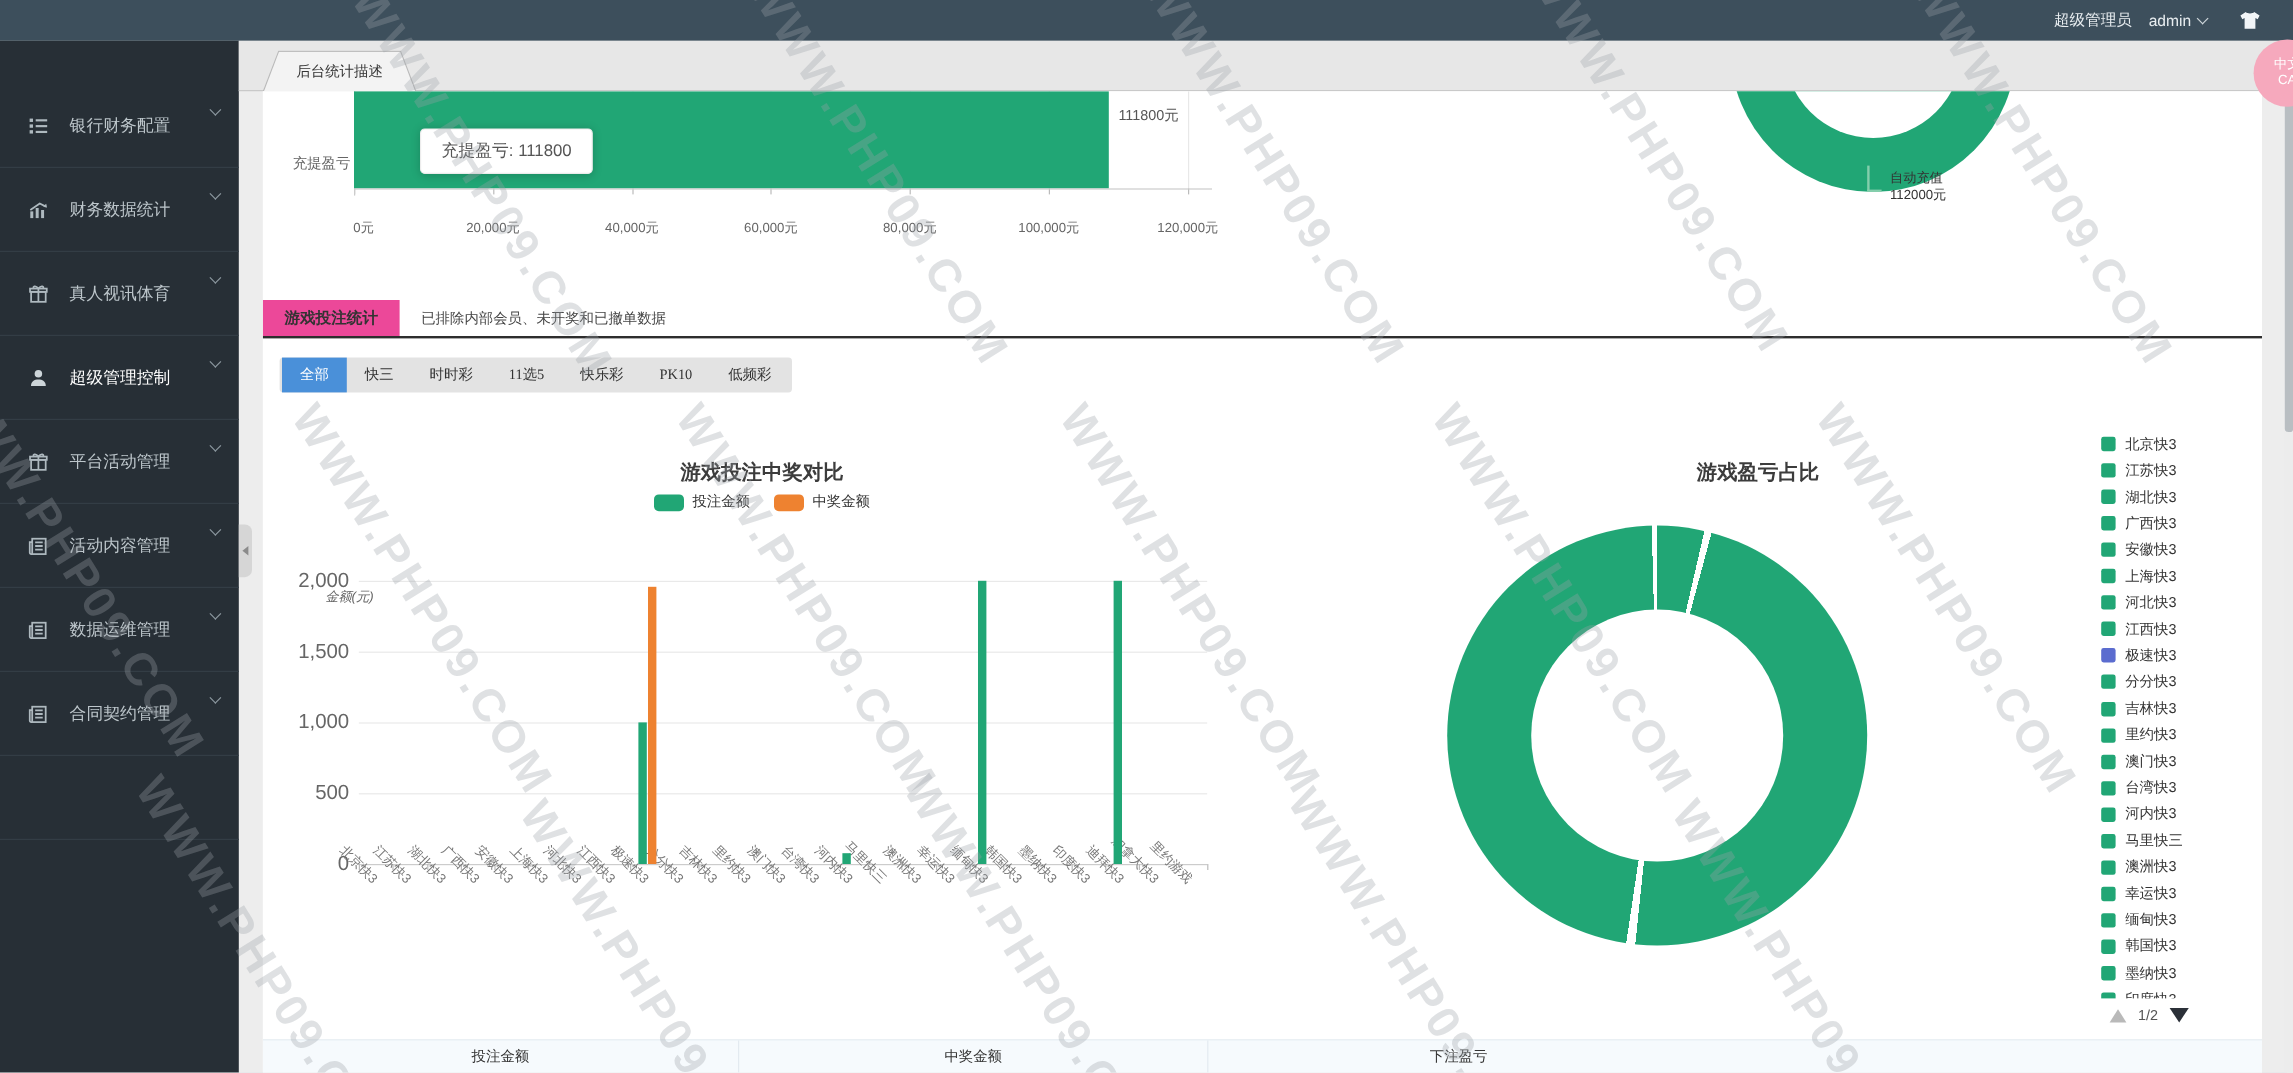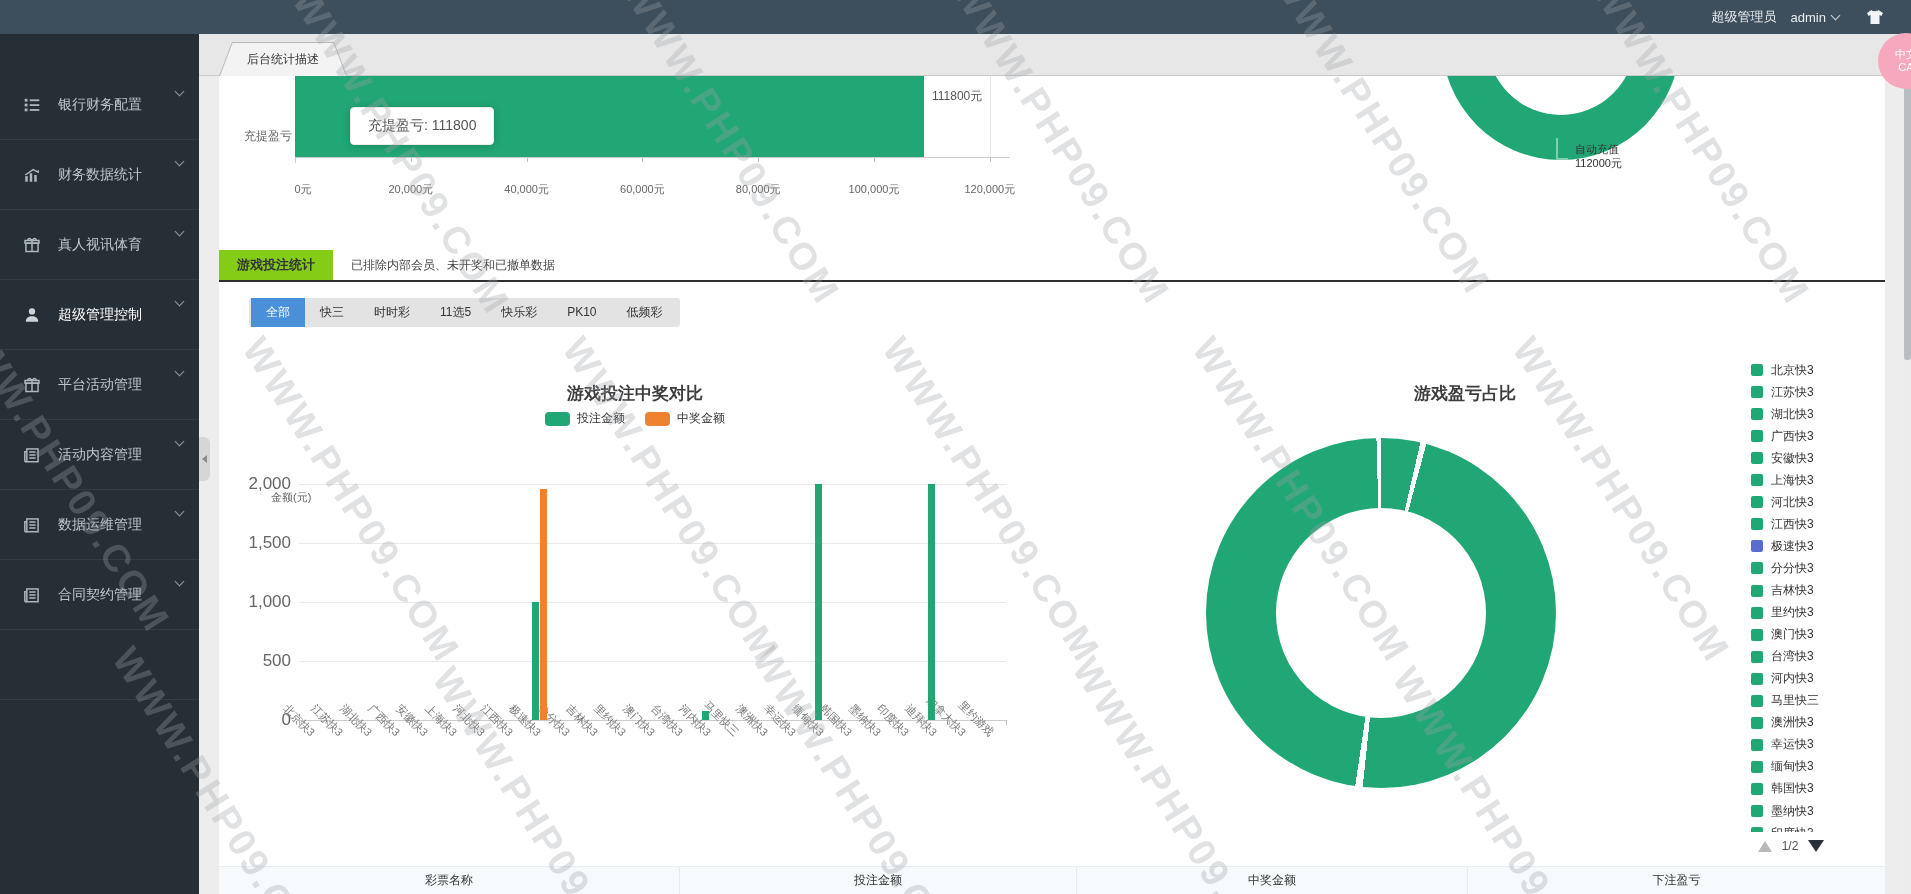--- a/index.html
+++ b/index.html
@@ -44,26 +44,26 @@
   .bigbar{position:absolute;left:76px;top:0;height:81px;background:#21a675;}
   .tooltip{position:absolute;left:131px;top:31px;padding:9px 17px;background:#fff;border:1px solid #ececec;
            border-radius:4px;box-shadow:0 1px 8px rgba(0,0,0,.18);font-size:14px;color:#555;white-space:nowrap;z-index:5;}
   .xtick{position:absolute;transform:translateX(-50%);font-size:11px;color:#666;white-space:nowrap;}
   
   .donut{position:absolute;border-radius:50%;}
   .hole{position:absolute;border-radius:50%;background:#fff;}
   .connector{position:absolute;width:12px;height:22px;border-left:2px solid #84ceac;border-bottom:2px solid #84ceac;}
   .dlabel{position:absolute;font-size:11px;color:#333;line-height:14px;white-space:nowrap;}
   
-  .sec-tab{position:absolute;left:0;top:174px;width:114px;height:30px;background:#84cc16;
+  .sec-tab{position:absolute;left:0;top:174px;width:114px;height:30px;background:#ec4899;
            display:flex;align-items:center;justify-content:center;font-size:13px;font-weight:bold;color:#333;cursor:pointer;}
   .sec-note{position:absolute;left:132px;top:181px;font-size:12px;color:#444;}
   .sec-line{position:absolute;left:0;top:204px;width:1666px;height:2px;background:#2e2e2e;}
-  .filters{position:absolute;left:30px;top:222px;height:29px;background:#e3e3e3;border-radius:3px;
-           display:inline-flex;align-items:flex-end;padding:0 2px;}
+  .filters{position:absolute;left:14px;top:222px;height:29px;background:#e3e3e3;border-radius:3px;
+           display:inline-flex;align-items:flex-end;padding:0 2px;font-family:Liberation Serif, serif;}
   .fbtn{height:29px;line-height:29px;padding:0 15px;font-size:12px;color:#333;cursor:pointer;white-space:nowrap;}
   .fbtn.on{background:#4a90d9;color:#fff;}
   .ctitle{position:absolute;transform:translateX(-50%);font-size:17px;font-weight:bold;color:#3c3c3c;white-space:nowrap;}
   .cleg{position:absolute;transform:translateX(-50%);display:flex;gap:20px;align-items:center;}
   .cleg .item{display:flex;align-items:center;gap:7px;font-size:12px;color:#333;cursor:pointer;}
   .sw{width:25px;height:14px;border-radius:4px;}
   .ytick{position:absolute;transform:translateY(-50%);text-align:right;width:60px;font-size:17px;color:#666;}
   .bar{position:absolute;}
   .cat{position:absolute;transform:translateX(-100%) rotate(45deg);transform-origin:100% 0;
        font-size:11px;color:#777;white-space:nowrap;}
@@ -307,21 +307,21 @@
     <div class="cleg" style="left:416px;top:334px;" id="bar-legend">
         <span class="item">
           <span class="sw" style="background: rgb(33, 166, 117);"></span>
           <span>投注金额</span>
         </span>
         <span class="item">
           <span class="sw" style="background: rgb(238, 130, 48);"></span>
           <span>中奖金额</span>
         </span>
       </div>
-    <div class="abs lbl" style="left:52px;top:379px;font-size:11px;">金额(元)</div>
+    <div class="abs lbl" style="left:52px;top:379px;font-size:11px;font-style:italic;">金额(元)</div>
     <div id="bar-plot">
         <div class="gridh" style="left: 80px; top: 408px; width: 707px;"></div>
         <div class="ytick" style="left: 12px; top: 408px;">2,000</div>
         <div class="gridh" style="left: 80px; top: 467px; width: 707px;"></div>
         <div class="ytick" style="left: 12px; top: 467px;">1,500</div>
         <div class="gridh" style="left: 80px; top: 526px; width: 707px;"></div>
         <div class="ytick" style="left: 12px; top: 526px;">1,000</div>
         <div class="gridh" style="left: 80px; top: 585px; width: 707px;"></div>
         <div class="ytick" style="left: 12px; top: 585px;">500</div>
         <div class="gridh axis" style="left: 80px; top: 644px; width: 707px;"></div>
@@ -477,21 +477,20 @@
           <span>印度快3</span>
         </div>
       </div>
     <div class="pager">
       <span class="tri-up"></span>
       <span>1/2</span>
       <span class="tri-dn"></span>
     </div>
 
     <div class="thead" id="thead">
-        <div class="th" style="width: 461px;">彩票名称</div>
         <div class="th" style="width: 397px;">投注金额</div>
         <div class="th" style="width: 391px;">中奖金额</div>
         <div class="th" style="width: 417px;">下注盈亏</div>
       </div>
   </div>
 
   <div class="scrolltrack">
     <div class="scrollarrow"></div>
     <div class="scrollthumb"></div>
   </div>

